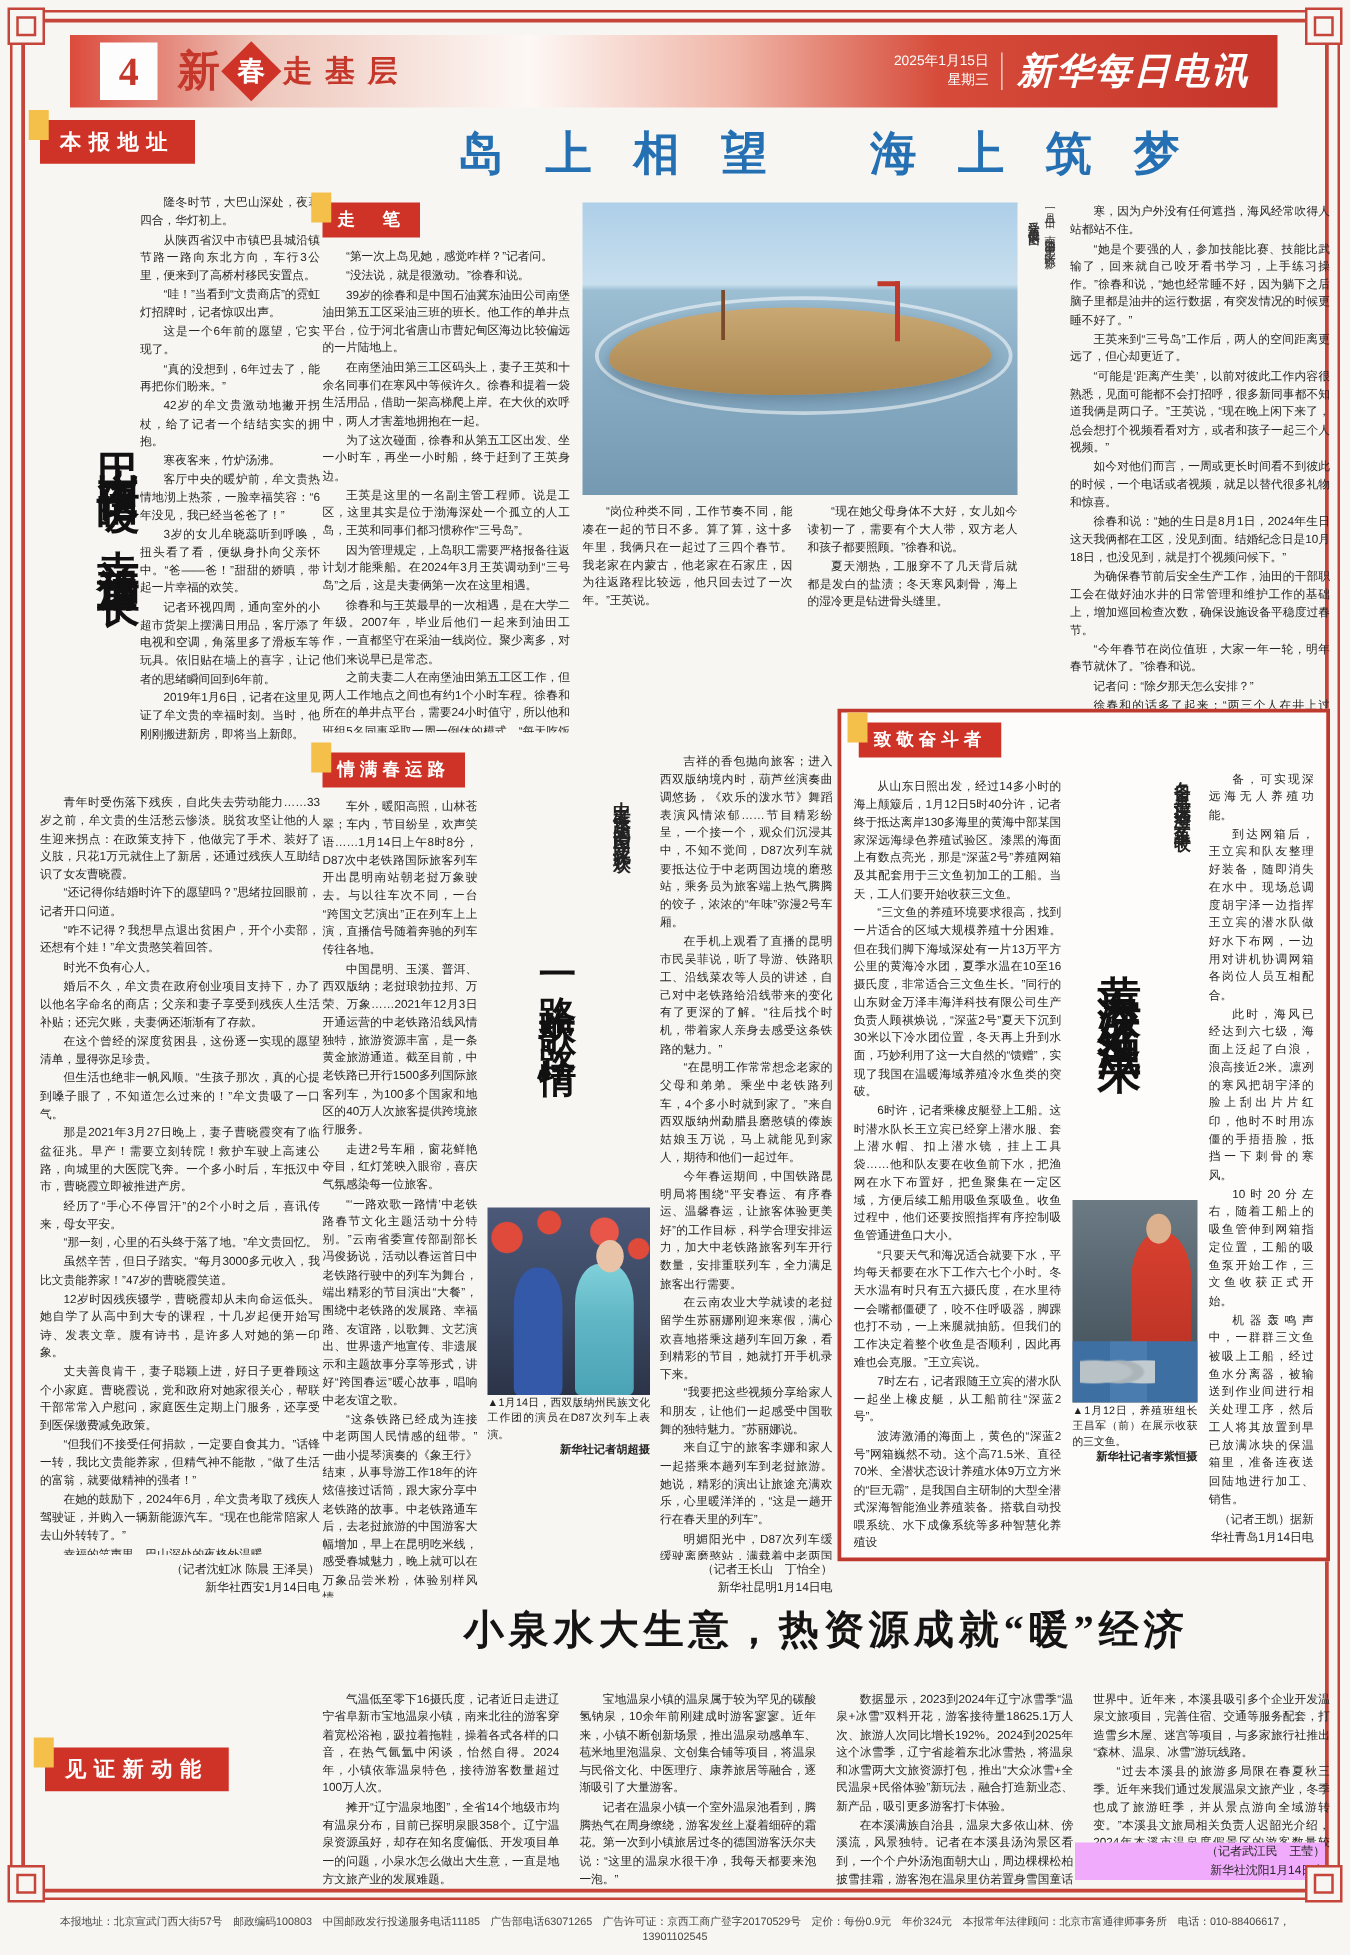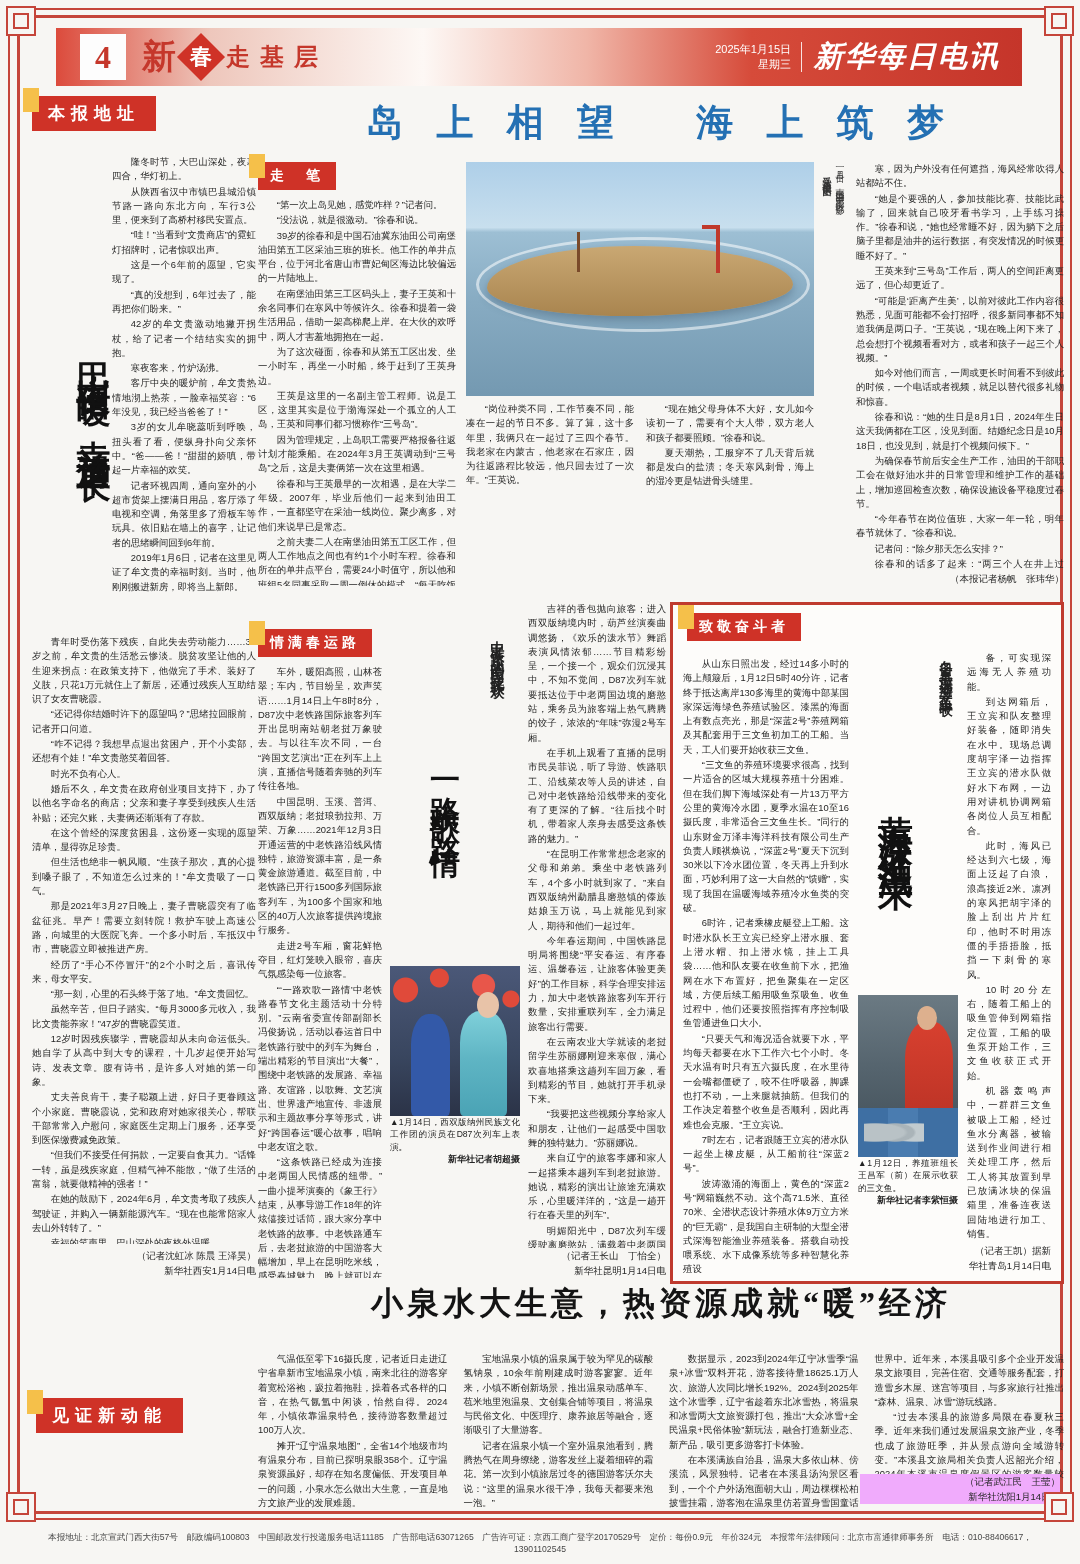--- a/index.html
+++ b/index.html
@@ -89,31 +89,31 @@
   .salmon-face{position:absolute;right:21%;top:7%;width:20px;height:24px;background:#ddb08e;border-radius:50%;}
   .salmon-crates{position:absolute;left:0;bottom:0;width:100%;height:30%;
     background:linear-gradient(90deg,#3e6fa3 0 30%,#4a7cb0 30% 60%,#3e6fa3 60% 100%);}
   .salmon-fish{position:absolute;left:6%;bottom:6%;width:60%;height:18%;background:
     radial-gradient(ellipse at 18% 50%, #b9c2c6 0 42%, transparent 48%),
     radial-gradient(ellipse at 52% 50%, #aab4b9 0 42%, transparent 48%),
     radial-gradient(ellipse at 86% 50%, #c2cbcf 0 42%, transparent 48%);}
 
   
   .art-train{position:absolute;left:258px;top:602px;width:408px;height:676px;display:flex;gap:8px;}
-  .train-col1{width:124px;display:flex;flex-direction:column;margin-top:27px;}
+  .train-col1{width:124px;display:flex;flex-direction:column;}
   .train-col1 .body{flex:1;overflow:hidden;margin-top:8px;}
   .train-midwrap{width:130px;display:flex;flex-direction:column;padding-top:28px;}
   .train-heads{display:flex;justify-content:center;gap:6px;height:336px;}
   .train-headline{font-size:30px;font-weight:900;letter-spacing:10px;width:62px;text-align:center;color:#111;}
   .train-subtitle{font-size:14px;font-weight:bold;letter-spacing:4px;width:36px;color:#222;}
   .train-col2{flex:1;display:flex;flex-direction:column;}
   .train-col2 .body{flex:1;overflow:hidden;}
 
   
-  .art-salmon{position:absolute;left:670px;top:602px;width:394px;height:682px;border:3px solid #bf3a2e;
+  .art-salmon{position:absolute;left:670px;top:567px;width:394px;height:682px;border:3px solid #bf3a2e;
     background:#fdfcfa;box-sizing:border-box;padding:10px 10px 8px;display:flex;gap:9px;}
   .salmon-badge{position:absolute;left:14px;top:8px;}
   .salmon-colA{width:166px;padding-top:42px;overflow:hidden;}
   .salmon-mid{width:100px;padding-top:34px;display:flex;flex-direction:column;}
   .salmon-heads{display:flex;justify-content:center;gap:5px;height:346px;}
   .salmon-headline{font-size:35px;font-weight:900;letter-spacing:10px;width:56px;text-align:center;color:#111;}
   .salmon-subtitle{font-size:13.5px;font-weight:bold;letter-spacing:4px;width:32px;color:#222;}
   .salmon-colB{flex:1;display:flex;flex-direction:column;padding-top:36px;}
   .salmon-colB .body{flex:1;overflow:hidden;}
 
@@ -179,21 +179,21 @@
         <p class="para">时光不负有心人。</p>
         <p class="para">婚后不久，牟文贵在政府创业项目支持下，办了以他名字命名的商店；父亲和妻子享受到残疾人生活补贴；还完欠账，夫妻俩还渐渐有了存款。</p>
         <p class="para">在这个曾经的深度贫困县，这份逐一实现的愿望清单，显得弥足珍贵。</p>
         <p class="para">但生活也绝非一帆风顺。“生孩子那次，真的心提到嗓子眼了，不知道怎么过来的！”牟文贵吸了一口气。</p>
         <p class="para">那是2021年3月27日晚上，妻子曹晓霞突有了临盆征兆。早产！需要立刻转院！救护车驶上高速公路，向城里的大医院飞奔。一个多小时后，车抵汉中市，曹晓霞立即被推进产房。</p>
         <p class="para">经历了“手心不停冒汗”的2个小时之后，喜讯传来，母女平安。</p>
         <p class="para">“那一刻，心里的石头终于落了地。”牟文贵回忆。</p>
         <p class="para">虽然辛苦，但日子踏实。“每月3000多元收入，我比文贵能养家！”47岁的曹晓霞笑道。</p>
         <p class="para">12岁时因残疾辍学，曹晓霞却从未向命运低头。她自学了从高中到大专的课程，十几岁起便开始写诗、发表文章。腹有诗书，是许多人对她的第一印象。</p>
         <p class="para">丈夫善良肯干，妻子聪颖上进，好日子更眷顾这个小家庭。曹晓霞说，党和政府对她家很关心，帮联干部常常入户慰问，家庭医生定期上门服务，还享受到医保缴费减免政策。</p>
-        <p class="para">“但我们不接受任何捐款，一定要自食其力。”话锋一转，虽是残疾家庭，但精气神不能散，“做了生活的富翁，就要做精神的强者！”</p>
+        <p class="para">“但我们不接受任何捐款，一定要自食其力。”话锋一转，我比文贵能养家，但精气神不能散，“做了生活的富翁，就要做精神的强者！”</p>
         <p class="para">在她的鼓励下，2024年6月，牟文贵考取了残疾人驾驶证，并购入一辆新能源汽车。“现在也能常陪家人去山外转转了。”</p>
         <p class="para">幸福的笑声里，巴山深处的夜格外温暖。</p>
       </div>
     <div class="byline bashan-byline">
       <div>（记者沈虹冰 陈晨 王泽昊）</div>
       <div>新华社西安1月14日电</div>
     </div>
   </div>
 
   <div class="art-island">

